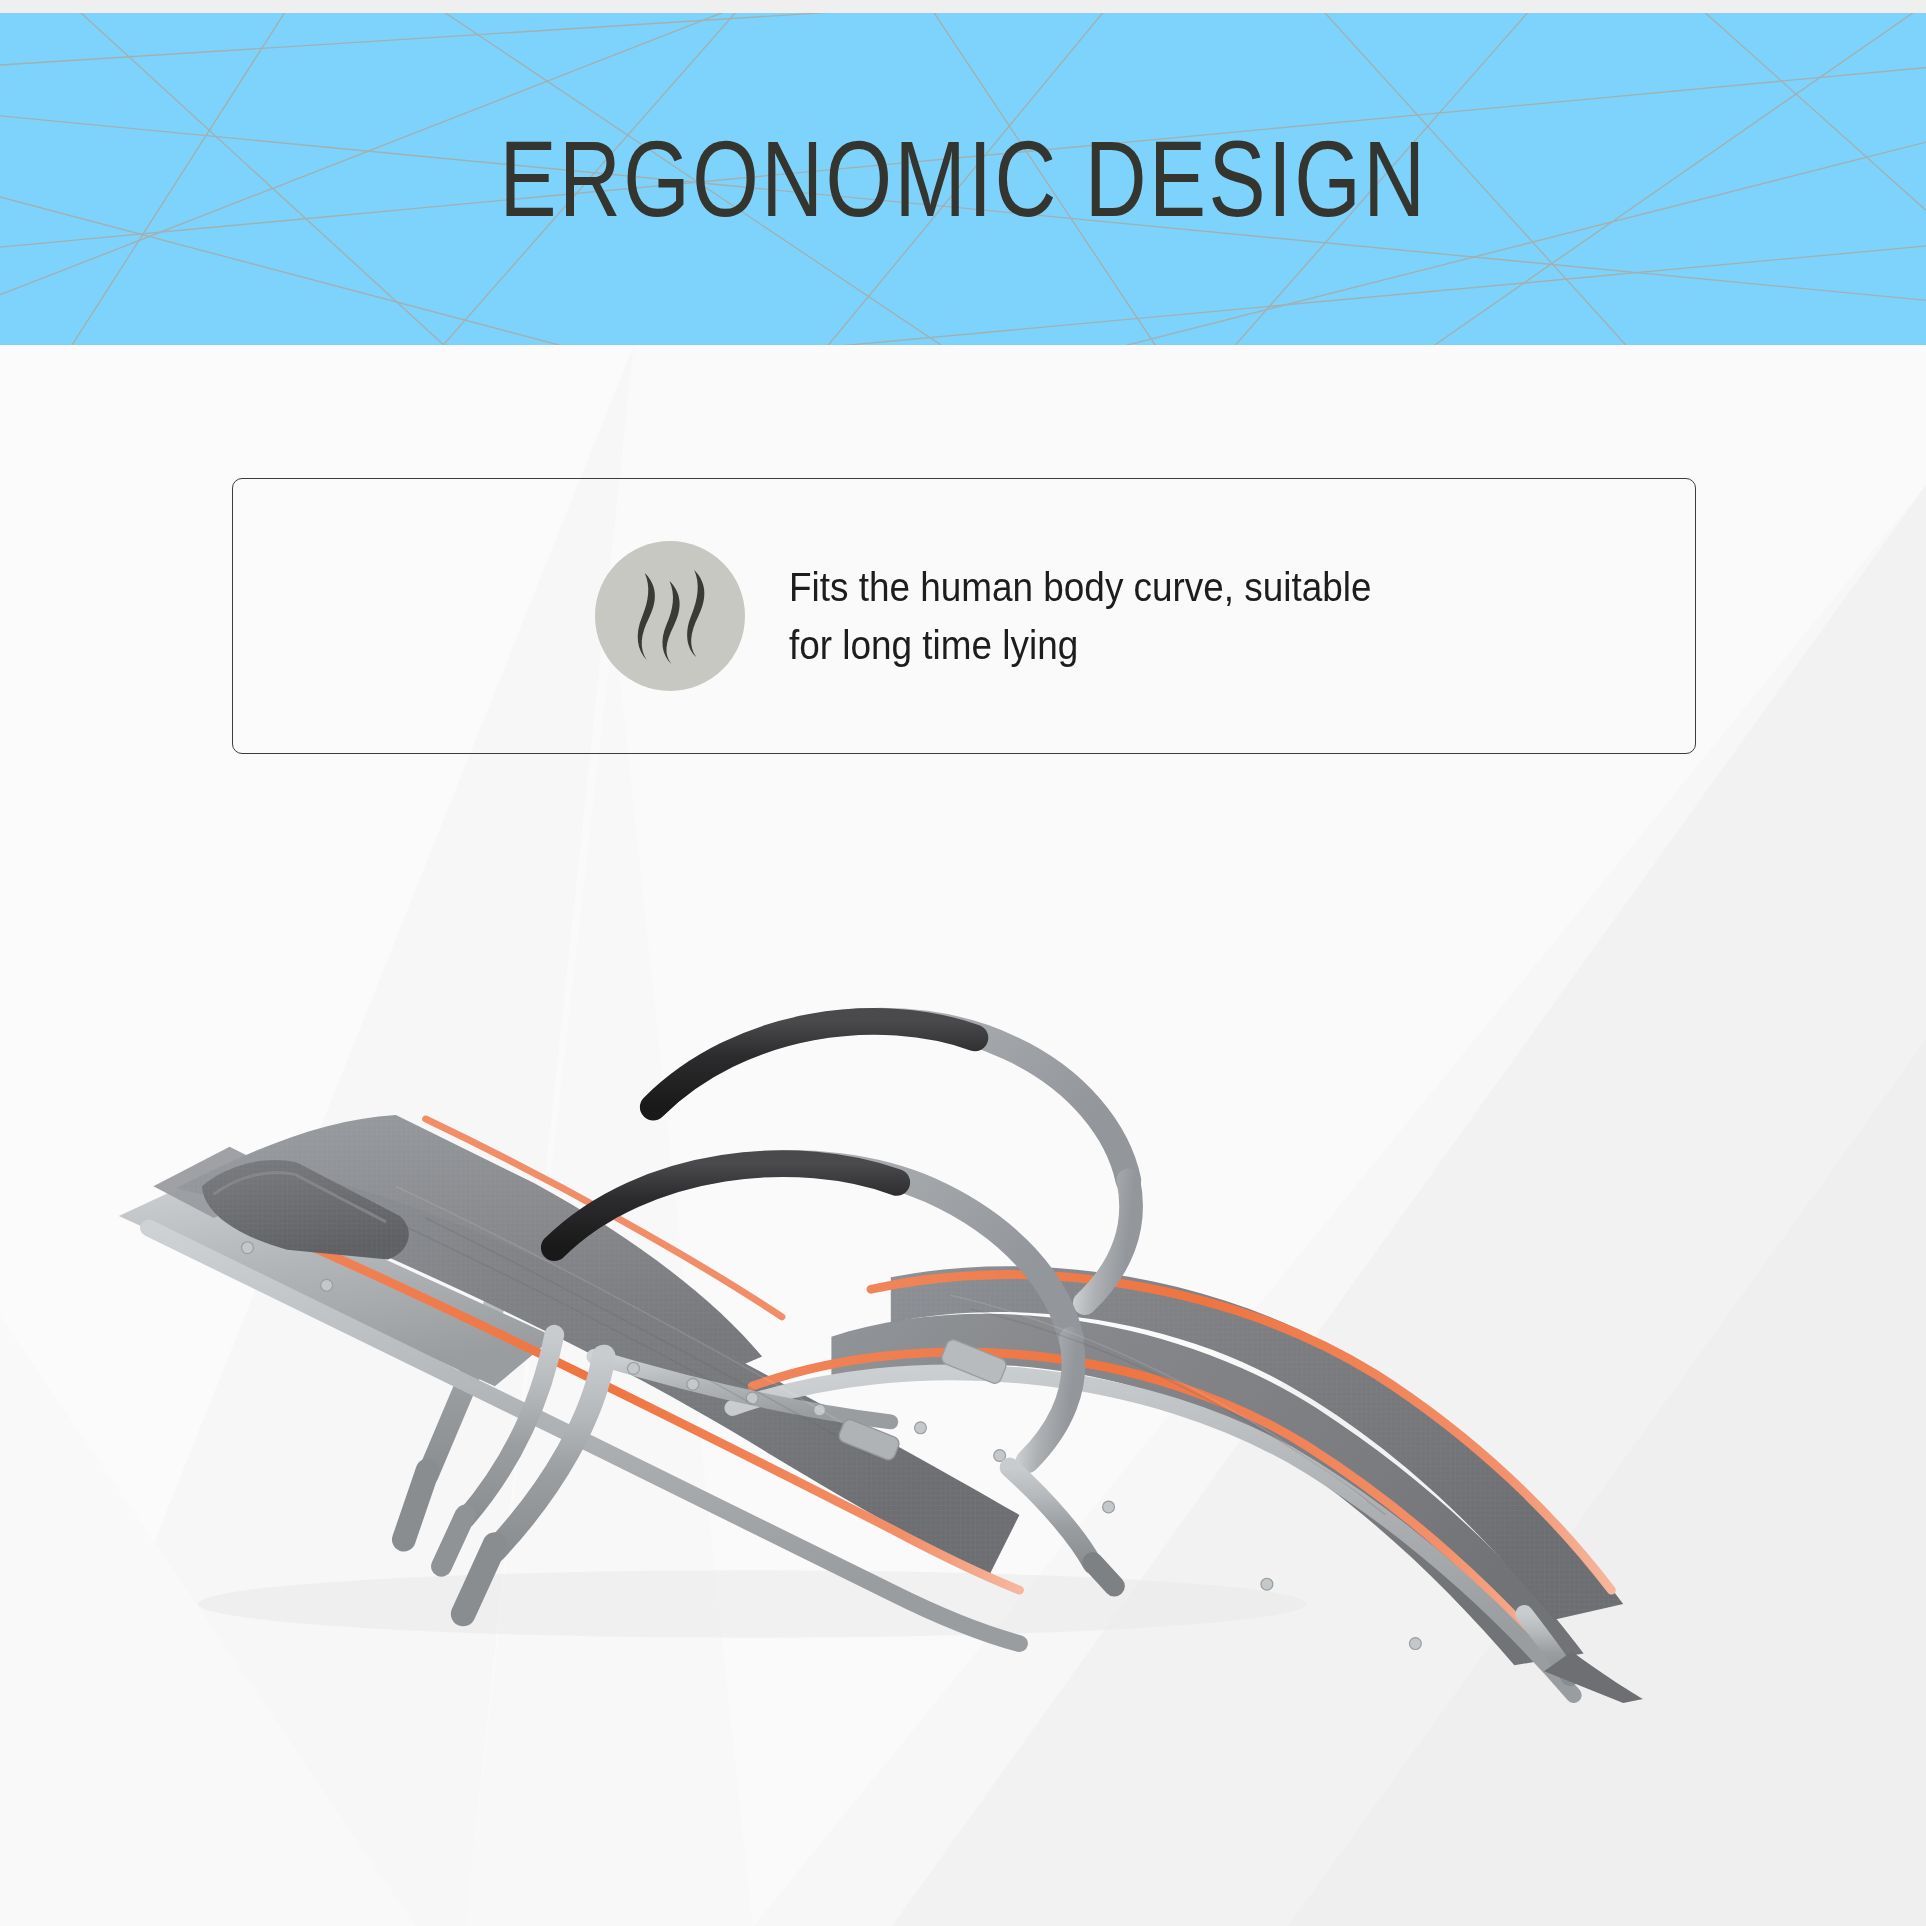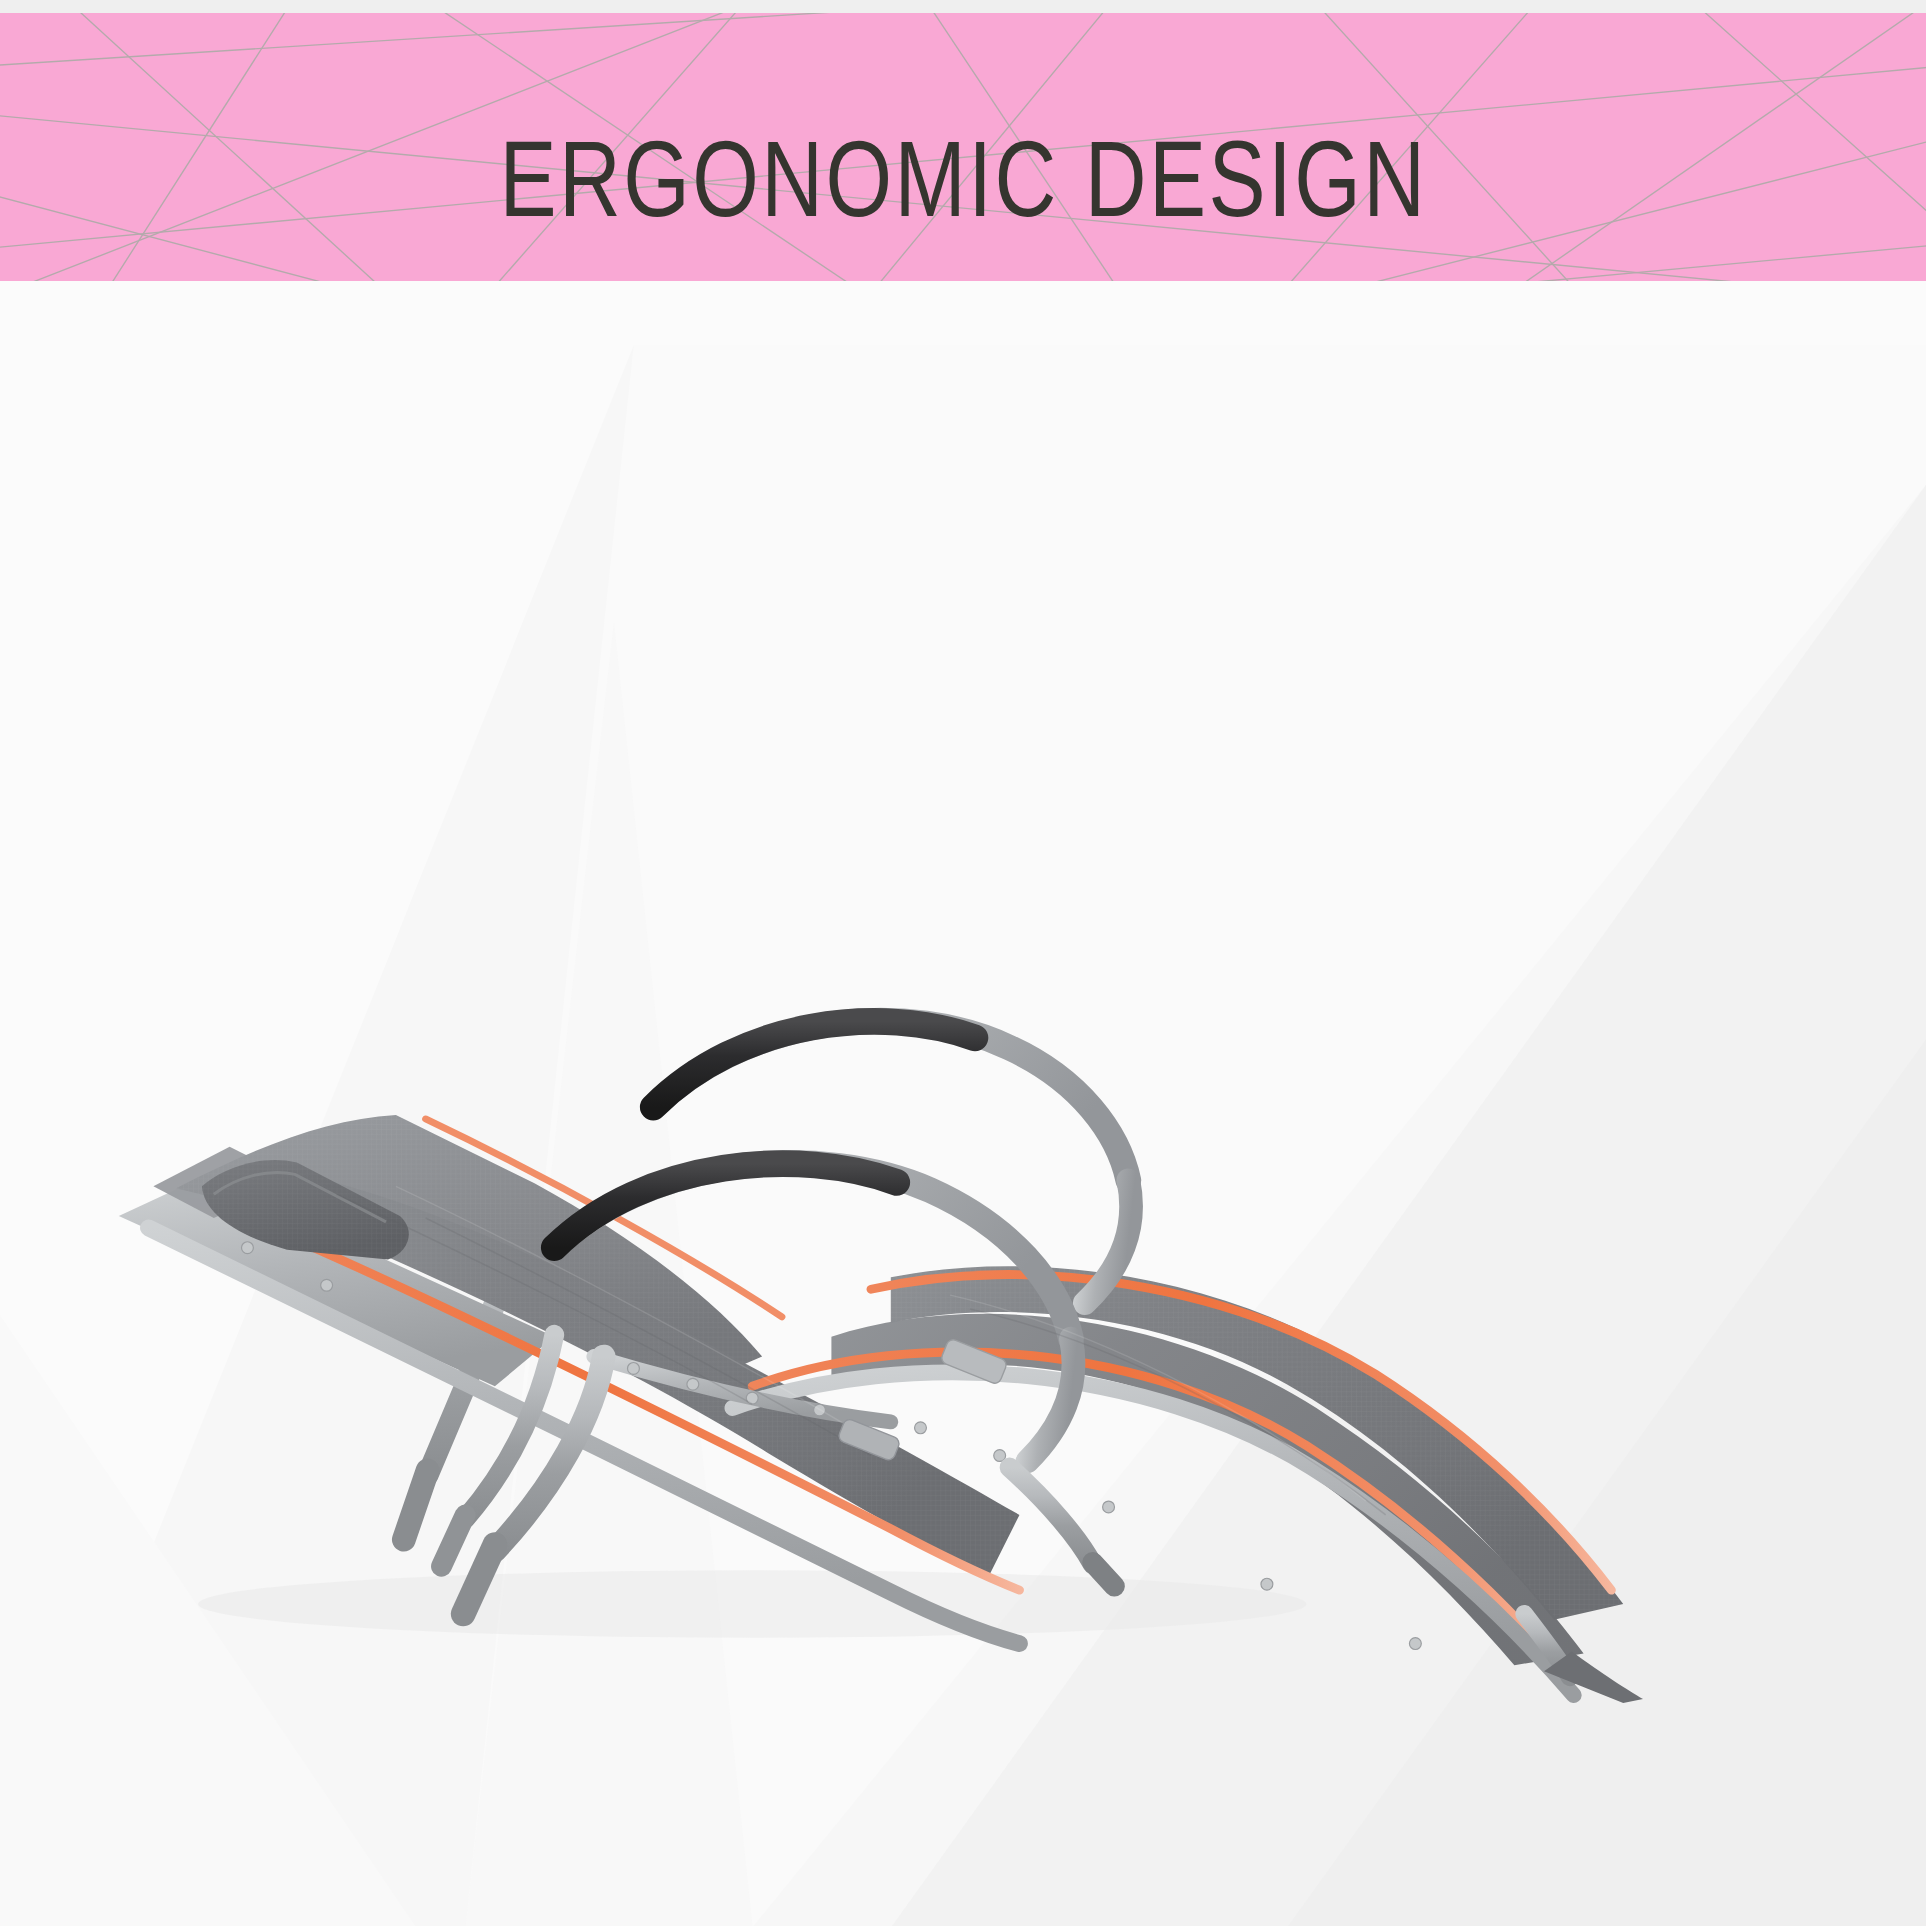--- a/index.html
+++ b/index.html
@@ -9,22 +9,22 @@
     font-family:"Liberation Sans", sans-serif;
     overflow:hidden;
   }
   .page{position:relative;width:1927px;height:1927px;overflow:hidden;background:#fbfbfb;}
 
   
   .top-sliver{position:absolute;left:0;top:0;width:1927px;height:13px;background:#efefef;}
 
   
   .banner{
-    position:absolute;left:0;top:13px;width:1927px;height:268px;
-    background:#f9a8d4;overflow:hidden;text-decoration:underline;
+    position:absolute;left:0;top:13px;width:1927px;height:332px;
+    background:#7dd3fc;overflow:hidden;text-decoration:underline;
   }
   .banner svg{position:absolute;left:0;top:0;width:1927px;height:332px;display:block;}
   .banner-title{
     position:absolute;left:0;top:0;width:1927px;height:332px;
     display:flex;align-items:center;justify-content:center;
     font-family:"Liberation Sans", sans-serif;
     font-size:107px;
     font-weight:300;
     letter-spacing:3px;
     color:#35352f;
@@ -108,20 +108,40 @@
       <rect x="0" y="0" width="1946" height="1598" fill="#f7f7f7"></rect>
       <polygon points="0,0 640,0 0,1598" fill="#fbfbfb"></polygon>
       <polygon points="640,0 1946,0 1946,140 760,1598 470,1598" fill="#fafafa"></polygon>
       <polygon points="1946,140 1946,1598 900,1598" fill="#f2f2f2"></polygon>
       <polygon points="1300,1598 1946,700 1946,1598" fill="#efefef"></polygon>
       <polygon points="0,980 420,1598 0,1598" fill="#f9f9f9"></polygon>
       <polygon points="470,1598 760,1598 620,280" fill="#f5f5f5" opacity="0.55"></polygon>
     </svg>
   </div>
 
+  <div class="callout">
+    <div class="callout-inner">
+
+      <div class="icon-circle">
+        <svg width="91" height="103" viewBox="0 0 92 104">
+          <g fill="#3a3a36">
+            <path d="M20 8 C 34 22, 32 38, 24 54 C 16 70, 14 84, 22 96 C 12 86, 10 70, 17 53 C 24 36, 26 22, 20 8 Z"></path>
+            <path d="M45 16 C 59 30, 57 46, 49 62 C 41 78, 39 90, 47 100 C 37 91, 35 76, 42 60 C 49 44, 51 30, 45 16 Z"></path>
+            <path d="M70 5 C 84 19, 82 36, 74 52 C 66 68, 64 82, 72 93 C 62 84, 60 68, 67 51 C 74 34, 76 19, 70 5 Z"></path>
+          </g>
+        </svg>
+      </div>
+
+      <div class="callout-text">
+        <span class="line">Fits the human body curve, suitable</span>
+        <span class="line">for long time lying</span>
+      </div>
+
+    </div>
+  </div>
 
   <div class="product">
     <svg viewBox="0 0 1760 790">
       <defs>
         <linearGradient id="fabricMain" x1="0" y1="0" x2="1" y2="0.5">
           <stop offset="0%" stop-color="#8d9094"></stop>
           <stop offset="35%" stop-color="#7f8185"></stop>
           <stop offset="75%" stop-color="#75777b"></stop>
           <stop offset="100%" stop-color="#6c6e72"></stop>
         </linearGradient>

